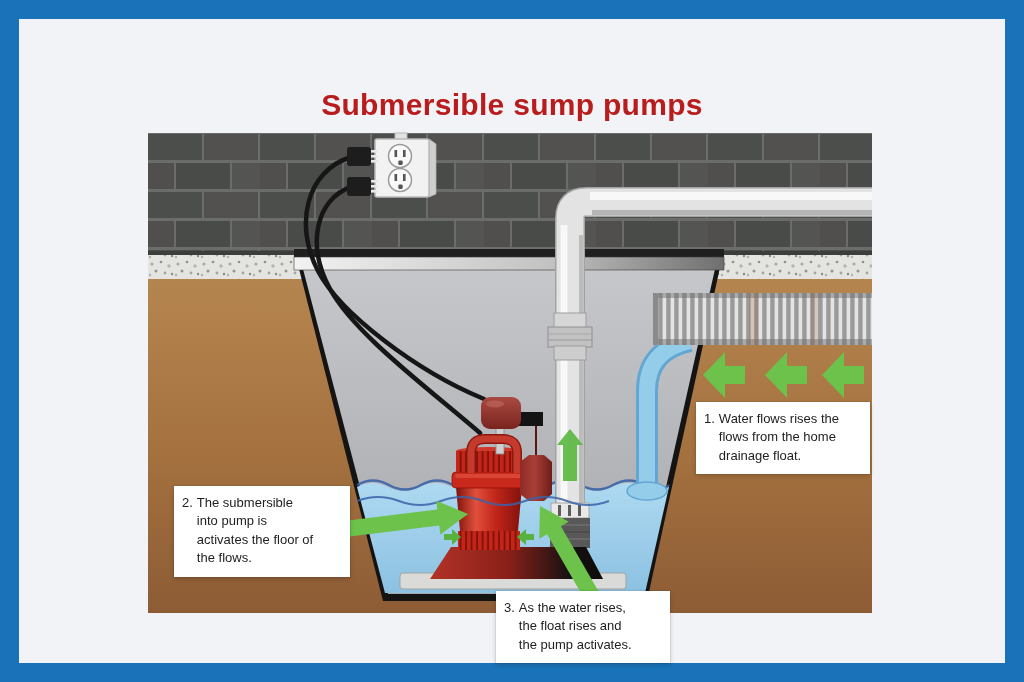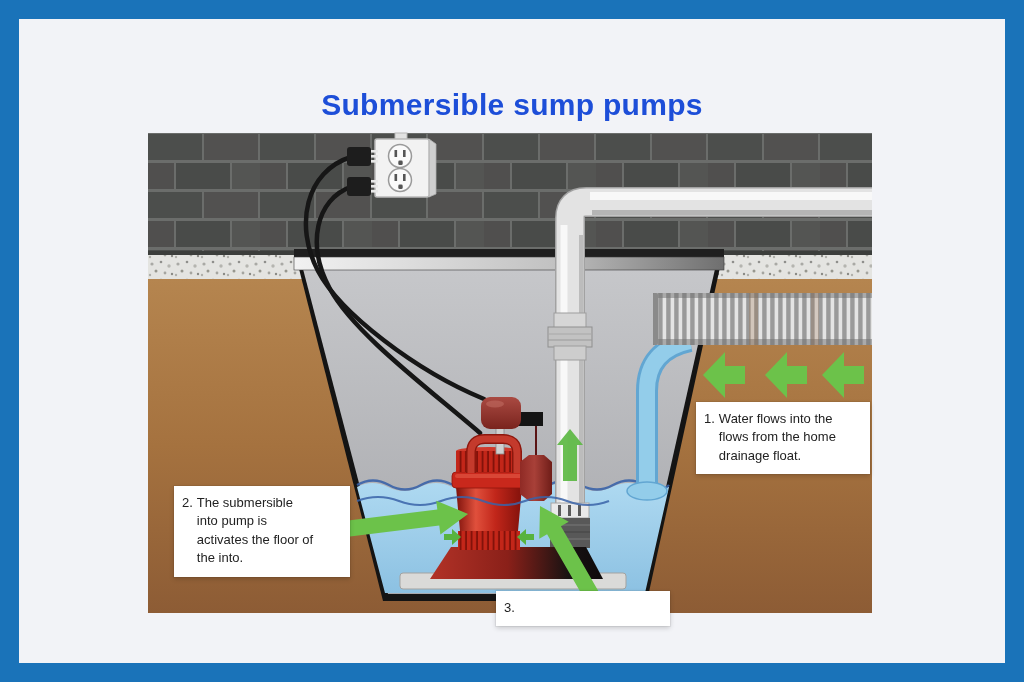--- a/index.html
+++ b/index.html
@@ -7,21 +7,21 @@
     width:1024px;height:682px;position:relative;overflow:hidden;
     background:#1a73b9;
     font-family:"Liberation Sans","DejaVu Sans",sans-serif;
   }
   .canvas{
     position:absolute;left:19px;top:19px;width:986px;height:644px;
     background:#f2f3f7;
   }
   .title{
     position:absolute;top:49px;left:0;width:986px;text-align:center;
-    font-size:30px;font-weight:700;color:#1d4ed8;letter-spacing:.3px;
+    font-size:30px;font-weight:700;color:#b91c1c;letter-spacing:.3px;
   }
   .diagram{
     position:absolute;left:129px;top:114px;width:724px;height:480px;
   }
   .diagram svg{position:absolute;left:0;top:0;overflow:visible;}
   .note{
     position:absolute;background:#ffffff;
     box-shadow:0 0 0 1px rgba(0,0,0,.05),0 2px 5px rgba(0,0,0,.18);
     padding:8px 9px 9px 8px;display:flex;
     font-size:13px;line-height:1.42;color:#222;font-weight:500;
@@ -244,33 +244,38 @@
         </g>
         <g transform="translate(448,470) rotate(-120)">
           <polygon points="0,-8 84,-8 84,-17 112,0 84,17 84,8 0,8"></polygon>
         </g>
       </g>
     </svg>
 
     <div class="note note-1">
       <span class="num">1.</span>
       <span>
-        <div>Water flows into the</div>
+        <div>Water flows rises the</div>
         <div>flows from the home</div>
         <div>drainage float.</div>
       </span>
     </div>
 
     <div class="note note-2">
       <span class="num">2.</span>
       <span>
         <div>The submersible</div>
         <div>into pump is</div>
         <div>activates the floor of</div>
-        <div>the into.</div>
+        <div>the flows.</div>
       </span>
     </div>
 
     <div class="note note-3">
       <span class="num">3.</span>
+      <span>
+        <div>As the water rises,</div>
+        <div>the float rises and</div>
+        <div>the pump activates.</div>
+      </span>
     </div>
   </div>
 </div>
 
 </body></html>

